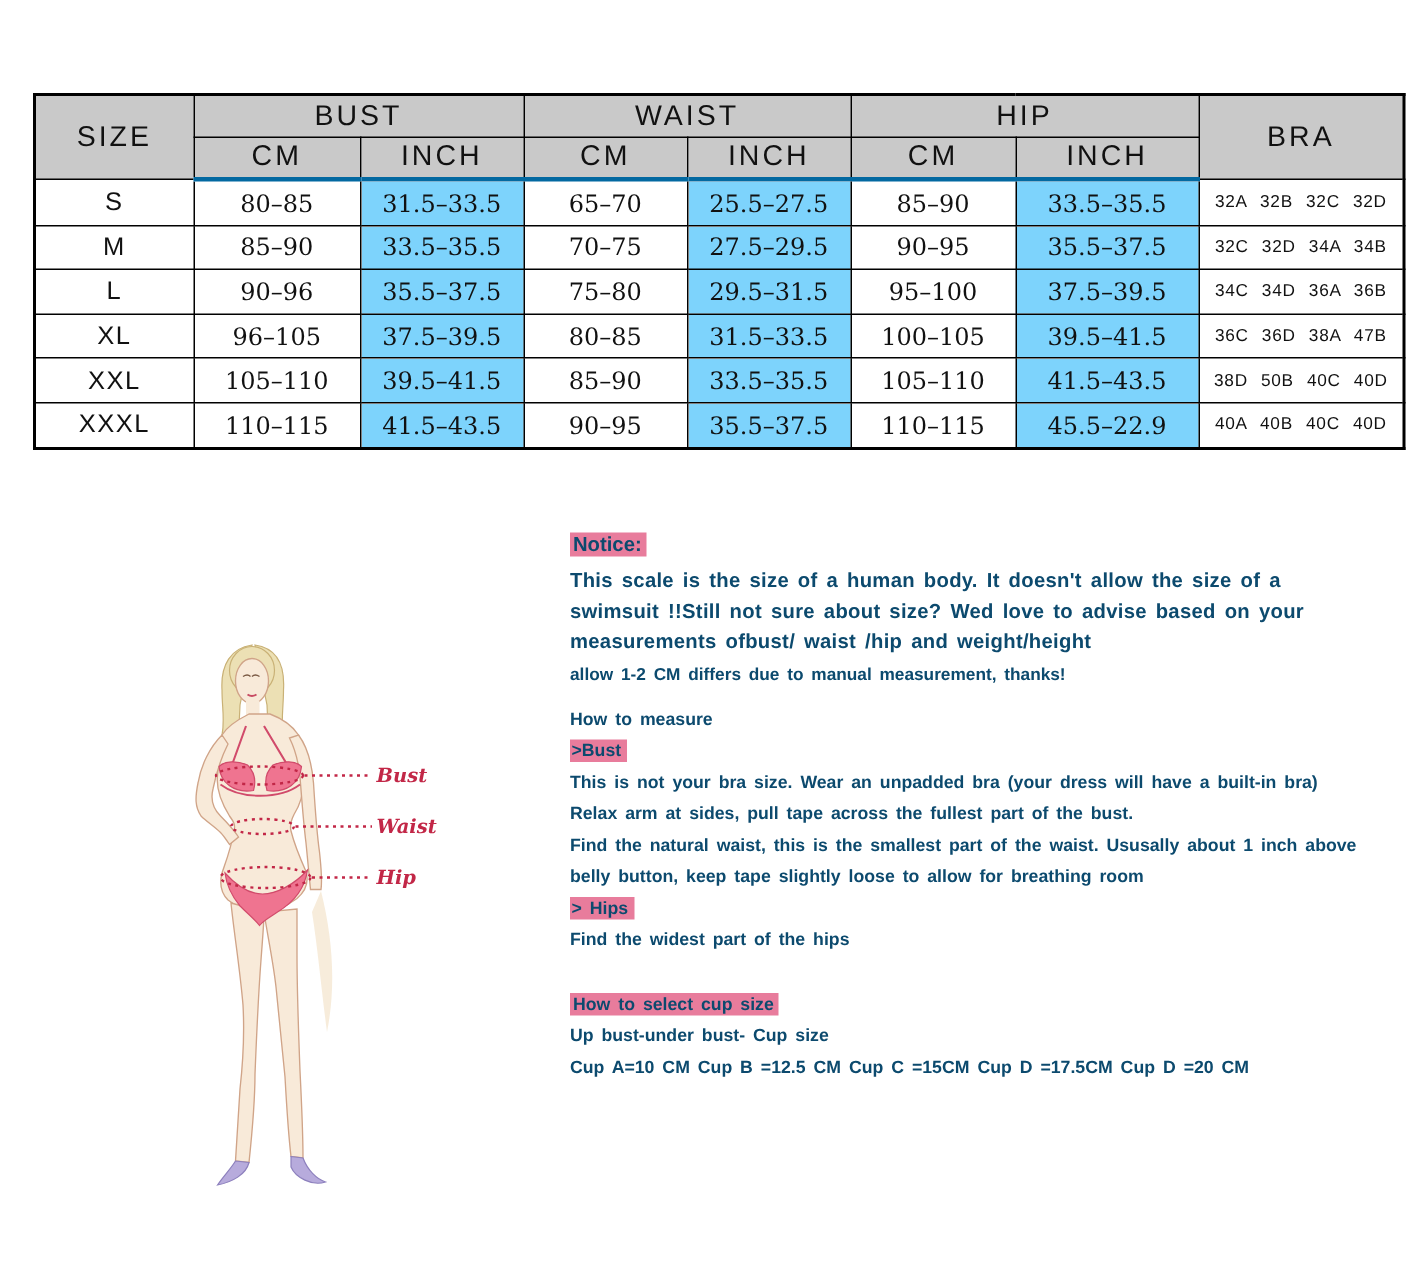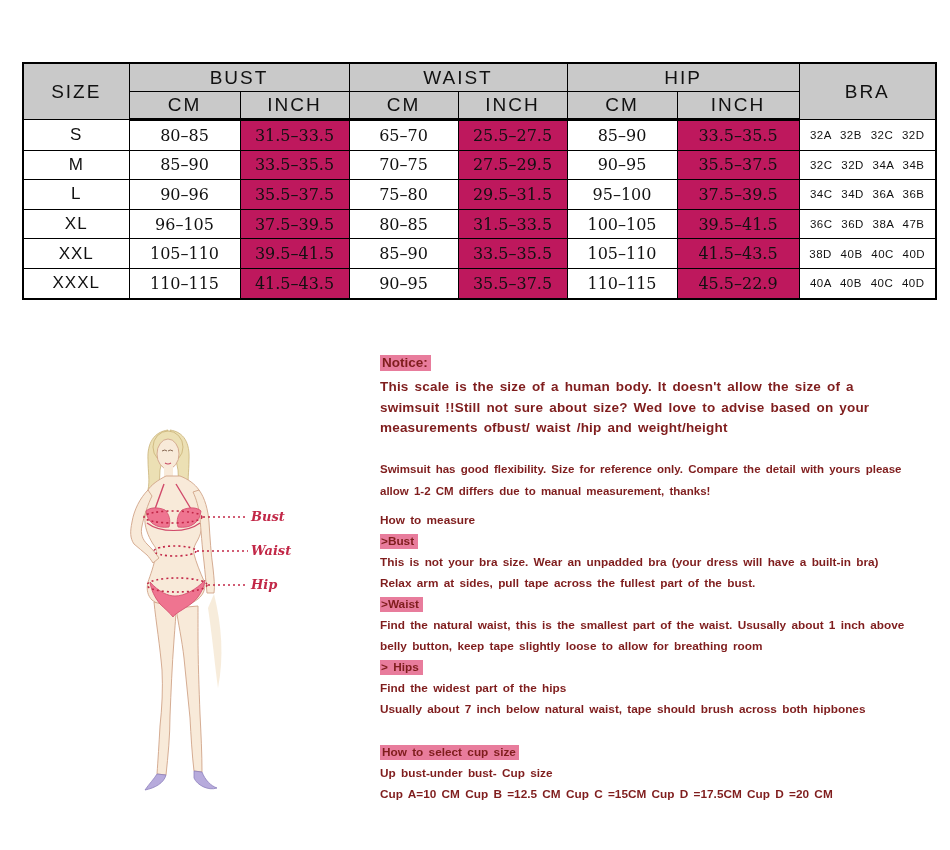--- a/index.html
+++ b/index.html
@@ -7,30 +7,30 @@
     width:950px;height:850px;position:relative;background:#ffffff;
     font-family:"Liberation Sans",sans-serif;color:#111;overflow:hidden;
   }
 
   
   .chart-wrap{position:absolute;left:22px;top:62px;width:878px;}
   table.size-chart{border-collapse:collapse;table-layout:fixed;width:913px;border:2px solid #000;}
   table.size-chart th,table.size-chart td{border:1px solid #000;padding:0;text-align:center;vertical-align:middle;overflow:hidden;}
   tr.hrow th{background:#c9c9c9;font-weight:normal;font-size:19px;letter-spacing:2px;}
   tr.top th{height:27px;}
-  tr.sub th{height:26px;border-bottom:3px solid #000000;}
+  tr.sub th{height:26px;border-bottom:3px solid #0369a1;}
   th.span2{border-bottom:3px solid #000;}
   tr.drow td{height:28.6px;}
   td.size-cell{font-size:17px;letter-spacing:1px;}
   td.num-cell{font-family:"DejaVu Serif",serif;font-size:16px;}
-  td.inch-cell{background:#be185d;}
+  td.inch-cell{background:#7dd3fc;}
   td.bra-cell{font-size:11.5px;word-spacing:5px;letter-spacing:0.5px;margin-top:24px;}
 
   
-  .text-col{position:absolute;left:380px;top:355px;width:555px;font-weight:bold;color:#7f1d1d;}
+  .text-col{position:absolute;left:380px;top:355px;width:555px;font-weight:bold;color:#0c4a6e;}
   .hl{background:#e87c9c;padding:0 3px 1px 2px;}
   .notice-head{font-size:13.5px;height:17px;}
   .p13{font-size:13.5px;line-height:20.5px;white-space:nowrap;word-spacing:2px;letter-spacing:0.2px;}
   .p13.first{margin-top:5px;}
   .p11{font-size:11.5px;line-height:22px;white-space:nowrap;word-spacing:2px;}
   .p11.first{margin-top:19px;}
   .m-line{font-size:11.8px;line-height:21px;white-space:nowrap;word-spacing:2px;}
   .m-title{margin-top:8px;}
   .cup-title{margin-top:22px;}
   .m-label .hl{padding:0 4px 1px 1px;}
@@ -111,21 +111,21 @@
       <td class="bra-cell">36C 36D 38A 47B</td>
     </tr>
     <tr class="drow">
       <td class="size-cell">XXL</td>
       <td class="num-cell">105–110</td>
       <td class="num-cell inch-cell">39.5–41.5</td>
       <td class="num-cell">85–90</td>
       <td class="num-cell inch-cell">33.5–35.5</td>
       <td class="num-cell">105–110</td>
       <td class="num-cell inch-cell">41.5–43.5</td>
-      <td class="bra-cell">38D 40B 40C 40D</td>
+      <td class="bra-cell">38D 50B 40C 40D</td>
     </tr>
     <tr class="drow">
       <td class="size-cell">XXXL</td>
       <td class="num-cell">110–115</td>
       <td class="num-cell inch-cell">41.5–43.5</td>
       <td class="num-cell">90–95</td>
       <td class="num-cell inch-cell">35.5–37.5</td>
       <td class="num-cell">110–115</td>
       <td class="num-cell inch-cell">45.5–22.9</td>
       <td class="bra-cell">40A 40B 40C 40D</td>
@@ -181,41 +181,36 @@
 </div>
 
 <div class="text-col">
   <div class="notice-head">
     <span class="hl">Notice:</span>
   </div>
   <div class="p13 first">This scale is the size of a human body. It doesn't allow the size of a</div>
   <div class="p13">swimsuit !!Still not sure about size? Wed love to advise based on your</div>
   <div class="p13">measurements ofbust/ waist /hip and weight/height</div>
 
-  <div class="p11 first">Swimsuit has good flexibility. Size for reference only. Compare the detail with yours please</div>
   <div class="p11">allow 1-2 CM differs due to manual measurement, thanks!</div>
 
   <div class="m-line m-title">How to measure</div>
 
   <div class="m-line m-label">
     <span class="hl">&gt;Bust</span>
   </div>
   <div class="m-line">This is not your bra size. Wear an unpadded bra (your dress will have a built-in bra)</div>
   <div class="m-line">Relax arm at sides, pull tape across the fullest part of the bust.</div>
 
-  <div class="m-line m-label">
-    <span class="hl">&gt;Waist</span>
-  </div>
   <div class="m-line">Find the natural waist, this is the smallest part of the waist. Ususally about 1 inch above</div>
   <div class="m-line">belly button, keep tape slightly loose to allow for breathing room</div>
 
   <div class="m-line m-label">
     <span class="hl">&gt; Hips</span>
   </div>
   <div class="m-line">Find the widest part of the hips</div>
-  <div class="m-line">Usually about 7 inch below natural waist, tape should brush across both hipbones</div>
 
   <div class="m-line cup-title">
     <span class="hl">How to select cup size</span>
   </div>
   <div class="m-line">Up bust-under bust- Cup size</div>
   <div class="m-line">Cup A=10 CM Cup B =12.5 CM Cup C =15CM Cup D =17.5CM Cup D =20 CM</div>
 </div>
 
 </body></html>

